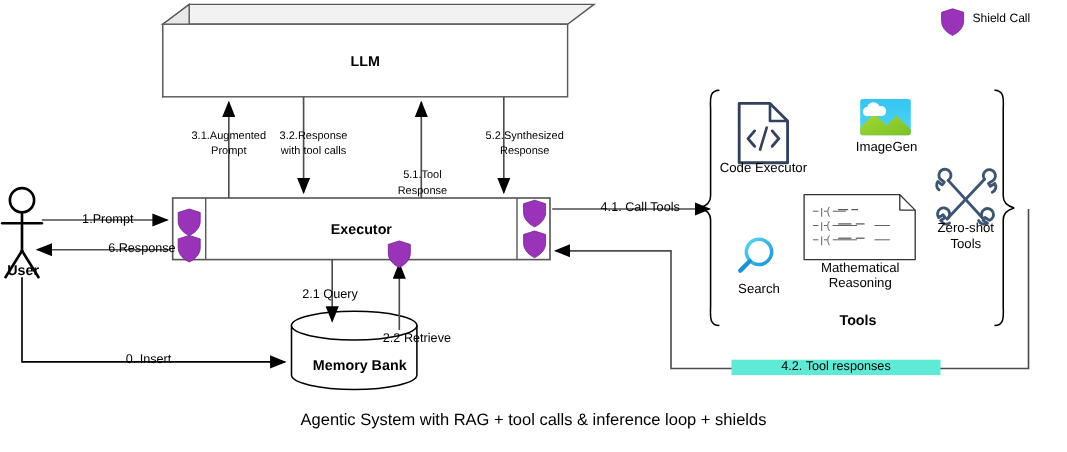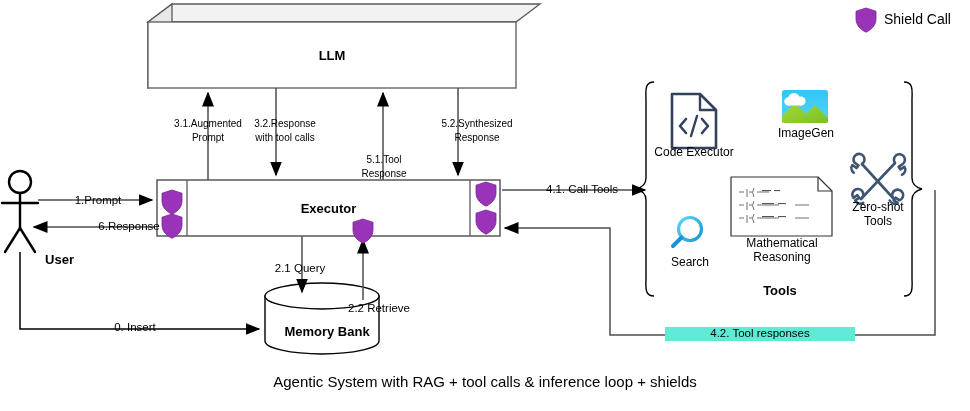--- a/index.html
+++ b/index.html
@@ -7,21 +7,21 @@
        font-family:"Liberation Sans","DejaVu Sans",sans-serif;
        color:#000;-webkit-font-smoothing:antialiased;}
   .lbl{position:absolute;font-size:11.5px;line-height:13.5px;color:#000;text-align:center;white-space:pre;}
   .lbl-wrap{position:absolute;font-size:10px;line-height:13.5px;color:#000;text-align:center;}
   svg{display:block;overflow:visible;}
   #root-svg{position:absolute;left:0;top:0;width:970px;height:411px;}
   .caption{position:absolute;left:0;top:373px;width:970px;text-align:center;
            font-size:15px;color:#000;}
   .boxlabel{position:absolute;font-weight:bold;font-size:13px;color:#000;text-align:center;}
   .toolname{position:absolute;font-size:12px;color:#000;text-align:center;line-height:14px;}
-  .legendtext{position:absolute;font-size:14px;color:#000;}
+  .legendtext{position:absolute;font-size:11px;color:#000;}
 </style>
 </head>
 <body>
 
 <svg id="root-svg" viewBox="0 0 970 411">
   <defs>
     <marker id="arrHeadBlack" markerWidth="10" markerHeight="8" refX="9" refY="4" orient="auto">
       <path d="M0,0 L10,4 L0,8 z" fill="#000"></path>
     </marker>
     <marker id="arrHeadGray" markerWidth="10" markerHeight="8" refX="9" refY="4" orient="auto">
@@ -185,21 +185,21 @@
     <path d="M866,8 l-10,3.2 0,8 c0,6.5 5.6,11 10,13 4.4,-2 10,-6.5 10,-13 l0,-8 z" fill="#9933b8" stroke="#7a2894" stroke-width="0.8"></path>
   </g>
 </svg>
 
 <div class="boxlabel" style="left:148px;top:48px;width:368px;">LLM</div>
 
 <div class="boxlabel" style="left:187px;top:201px;width:283px;">Executor</div>
 
 <div class="boxlabel" style="left:265px;top:324px;width:124px;">Memory Bank</div>
 
-<div class="boxlabel" style="left:0px;top:252px;width:42px;text-align:right;margin-left:32px;">User</div>
+<div class="boxlabel" style="left:0px;top:238px;width:42px;text-align:center;">User</div>
 
 <div class="boxlabel" style="left:720px;top:283px;width:120px;">Tools</div>
 
 <div class="lbl-wrap" style="left:140px;top:117px;width:136px;">
   <div>3.1.Augmented</div>
   <div>Prompt</div>
 </div>
 
 <div class="lbl-wrap" style="left:232px;top:117px;width:106px;">
   <div>3.2.Response</div>

